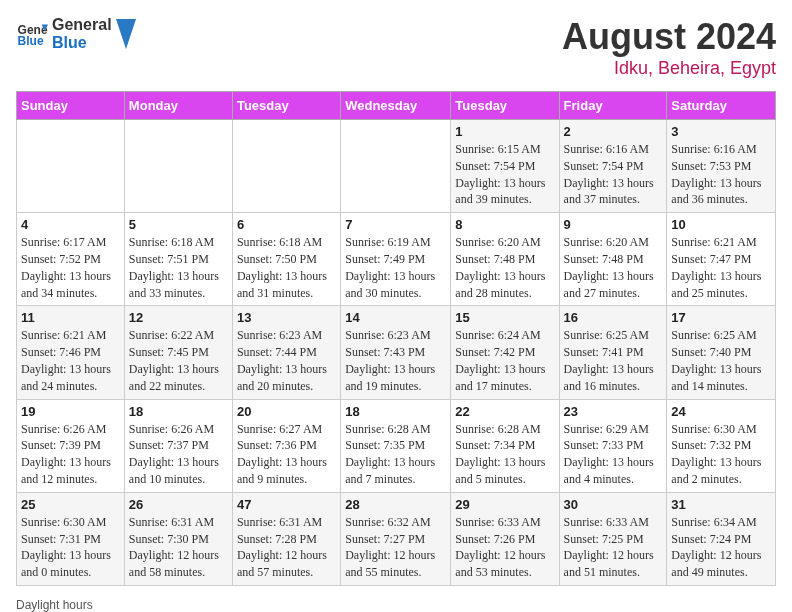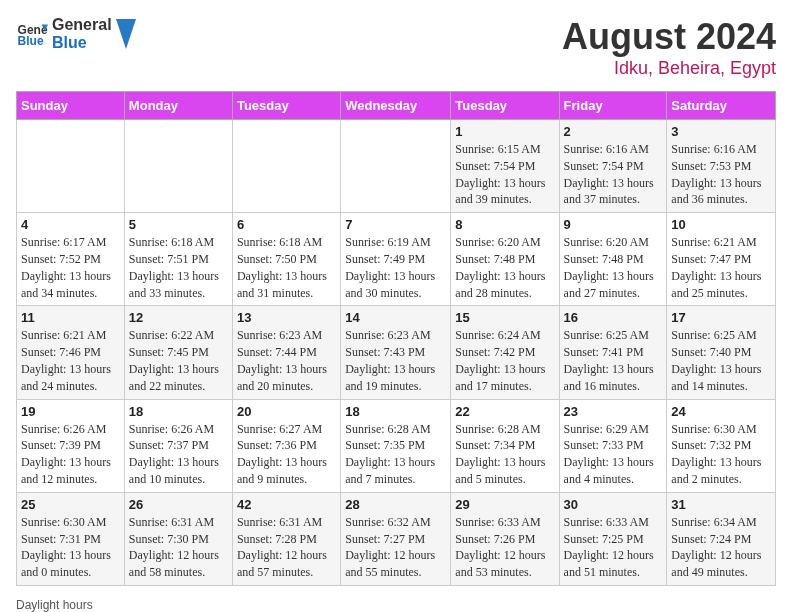--- a/index.html
+++ b/index.html
@@ -234,21 +234,21 @@
       <tr>
         <td>
           <div class="day-num">25</div>
           <div class="day-info">Sunrise: 6:30 AM<br>Sunset: 7:31 PM<br>Daylight: 13 hours and 0 minutes.</div>
         </td>
         <td>
           <div class="day-num">26</div>
           <div class="day-info">Sunrise: 6:31 AM<br>Sunset: 7:30 PM<br>Daylight: 12 hours and 58 minutes.</div>
         </td>
         <td>
-          <div class="day-num">42</div>
+          <div class="day-num">47</div>
           <div class="day-info">Sunrise: 6:31 AM<br>Sunset: 7:28 PM<br>Daylight: 12 hours and 57 minutes.</div>
         </td>
         <td>
           <div class="day-num">28</div>
           <div class="day-info">Sunrise: 6:32 AM<br>Sunset: 7:27 PM<br>Daylight: 12 hours and 55 minutes.</div>
         </td>
         <td>
           <div class="day-num">29</div>
           <div class="day-info">Sunrise: 6:33 AM<br>Sunset: 7:26 PM<br>Daylight: 12 hours and 53 minutes.</div>
         </td>

